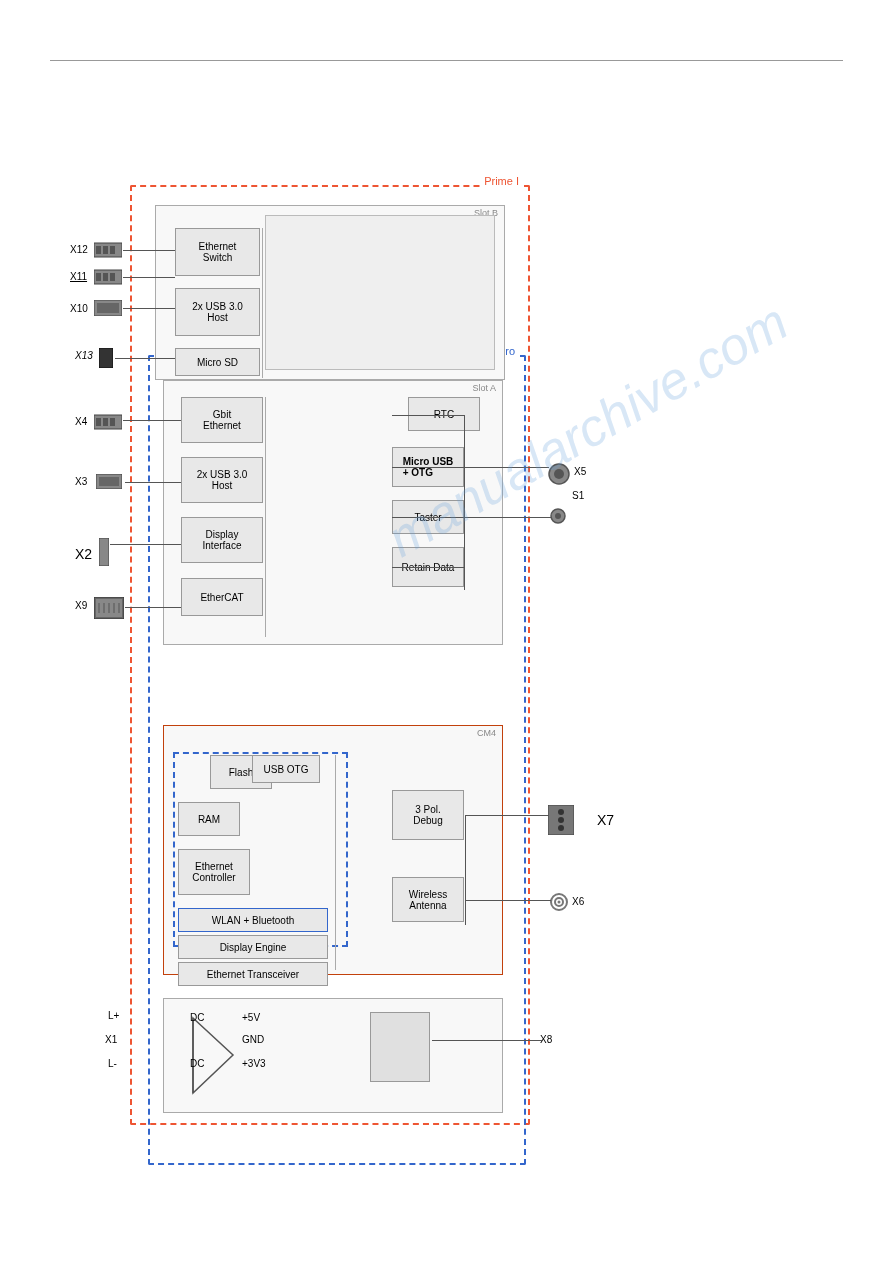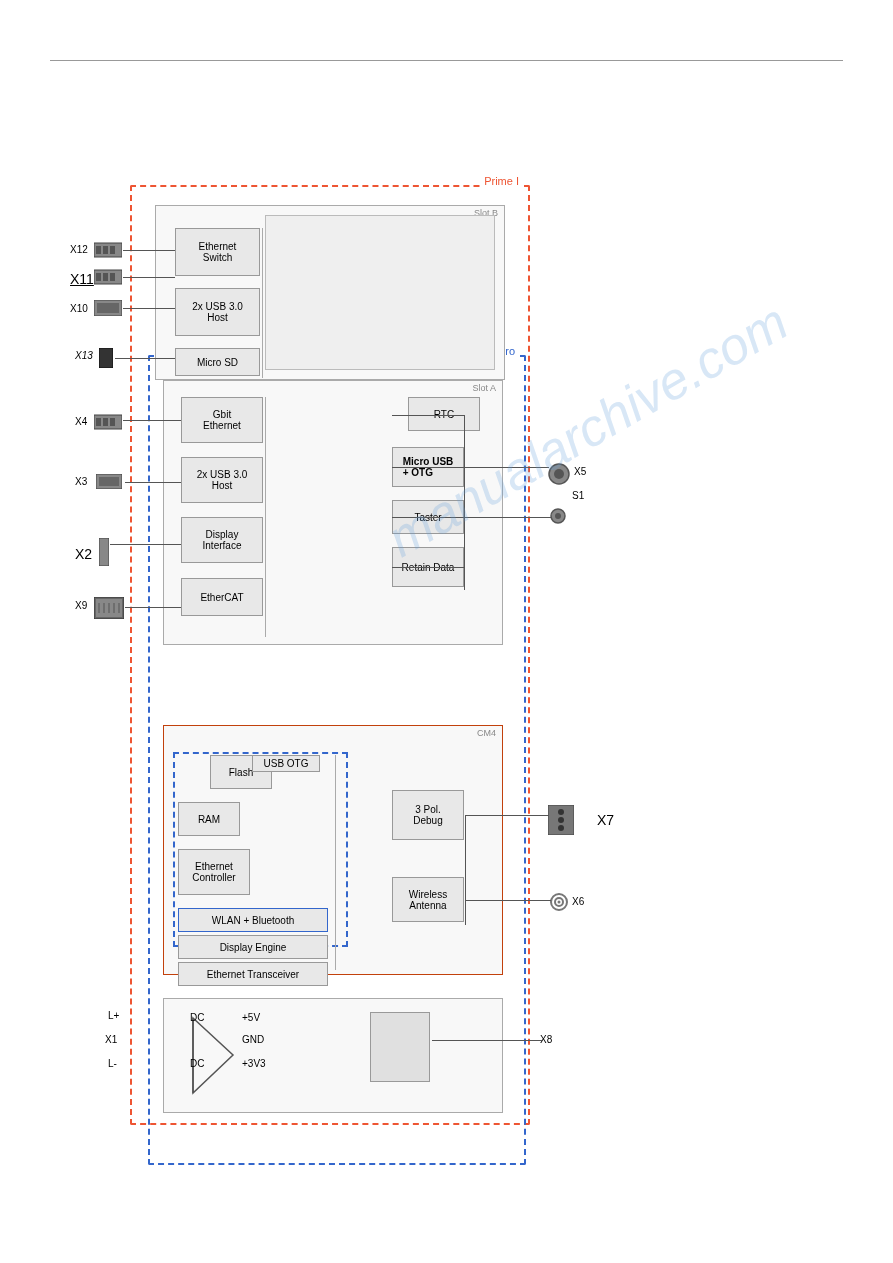--- a/index.html
+++ b/index.html
@@ -139,21 +139,21 @@
   <div style="position:absolute;top:397px;left:392px;width:72px;height:34px;background:#e8e8e8;border:1px solid #999;display:flex;align-items:center;justify-content:center;text-align:center;font-size:10px;margin-left:16px;">RTC</div>
 
   <div style="position:absolute;top:447px;left:392px;width:72px;height:40px;background:#e8e8e8;border:1px solid #999;display:flex;align-items:center;justify-content:center;text-align:left;font-size:10px;font-weight:bold;">Micro USB<br>+ OTG</div>
 
   <div style="position:absolute;top:500px;left:392px;width:72px;height:34px;background:#e8e8e8;border:1px solid #999;display:flex;align-items:center;justify-content:center;text-align:center;font-size:10px;">Taster</div>
 
   <div style="position:absolute;top:547px;left:392px;width:72px;height:40px;background:#e8e8e8;border:1px solid #999;display:flex;align-items:center;justify-content:center;text-align:center;font-size:10px;">Retain Data</div>
 
   <div style="position:absolute;top:755px;left:178px;width:62px;height:34px;background:#e8e8e8;border:1px solid #999;display:flex;align-items:center;justify-content:center;text-align:center;font-size:10px;margin-left:32px;">Flash</div>
 
-  <div style="position:absolute;top:755px;left:252px;width:68px;height:17px;background:#e8e8e8;border:1px solid #999;display:flex;align-items:center;justify-content:center;text-align:center;font-size:10px;">USB OTG</div>
+  <div style="position:absolute;top:755px;left:252px;width:68px;height:28px;background:#e8e8e8;border:1px solid #999;display:flex;align-items:center;justify-content:center;text-align:center;font-size:10px;">USB OTG</div>
 
   <div style="position:absolute;top:802px;left:178px;width:62px;height:34px;background:#e8e8e8;border:1px solid #999;display:flex;align-items:center;justify-content:center;text-align:center;font-size:10px;">RAM</div>
 
   <div style="position:absolute;top:849px;left:178px;width:72px;height:46px;background:#e8e8e8;border:1px solid #999;display:flex;align-items:center;justify-content:center;text-align:center;font-size:10px;">Ethernet<br>Controller</div>
 
   <div style="position:absolute;top:908px;left:178px;width:150px;height:24px;background:#e8e8e8;border:1px solid #36c;display:flex;align-items:center;justify-content:center;text-align:center;font-size:10px;">WLAN + Bluetooth</div>
 
   <div style="position:absolute;top:935px;left:178px;width:150px;height:24px;background:#e8e8e8;border:1px solid #999;display:flex;align-items:center;justify-content:center;text-align:center;font-size:10px;">Display Engine</div>
 
   <div style="position:absolute;top:962px;left:178px;width:150px;height:24px;background:#e8e8e8;border:1px solid #999;display:flex;align-items:center;justify-content:center;text-align:center;font-size:10px;">Ethernet Transceiver</div>
@@ -188,21 +188,21 @@
   <span style="position:absolute;top:244px;left:70px;font-size:10px;">X12</span>
 
   <div style="position:absolute;top:268px;left:94px;">
     <svg width="28" height="18" viewBox="0 0 28 18">
       <rect x="0" y="2" width="28" height="14" fill="#888" stroke="#444" stroke-width="1"></rect>
       <rect x="2" y="5" width="5" height="8" fill="#555"></rect>
       <rect x="9" y="5" width="5" height="8" fill="#555"></rect>
       <rect x="16" y="5" width="5" height="8" fill="#555"></rect>
     </svg>
   </div>
-  <span style="position:absolute;top:271px;left:70px;font-size:14px;text-decoration:underline;">X11</span>
+  <span style="position:absolute;top:271px;left:70px;font-size:10px;text-decoration:underline;">X11</span>
 
   <div style="position:absolute;top:300px;left:94px;">
     <svg width="28" height="16" viewBox="0 0 28 16">
       <rect x="0" y="0" width="28" height="16" fill="#888" stroke="#444" stroke-width="1"></rect>
       <rect x="3" y="3" width="22" height="10" fill="#666"></rect>
     </svg>
   </div>
   <span style="position:absolute;top:303px;left:70px;font-size:10px;">X10</span>
 
   <div style="position:absolute;top:348px;left:99px;">

